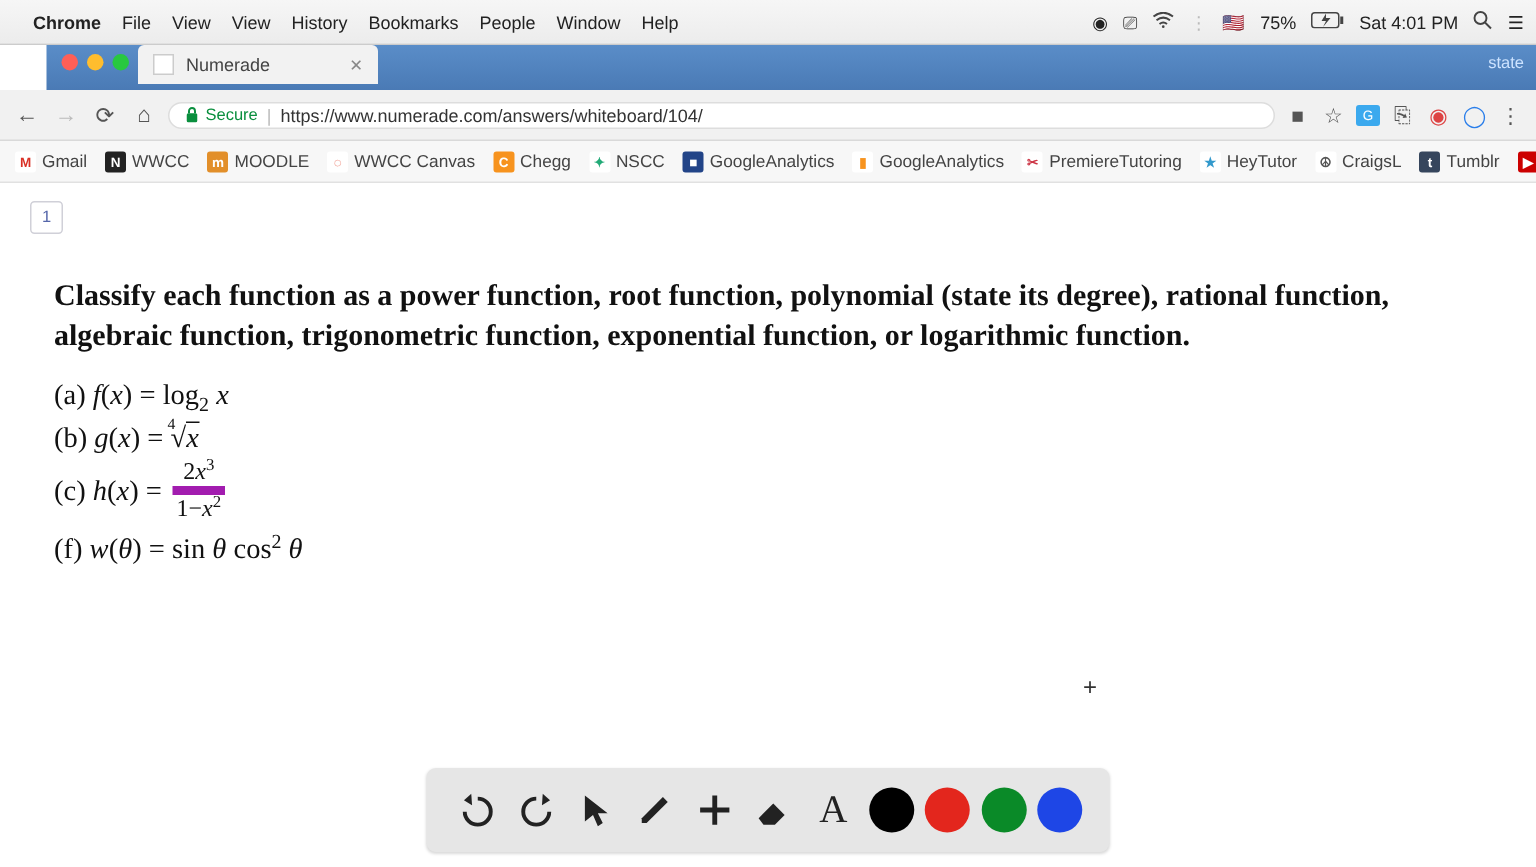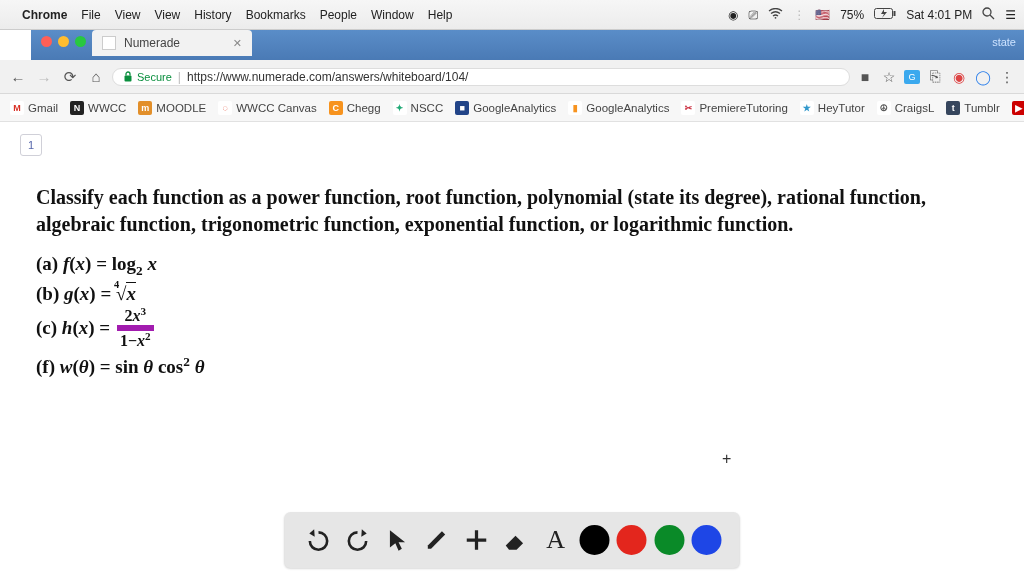--- a/index.html
+++ b/index.html
@@ -31,21 +31,21 @@
 .bookmarkbar { height: 28px; background: #f7f7f7; border-bottom: 1px solid #e1e1e1; display: flex; align-items: center; padding: 0 10px; gap: 12px; font-size: 11.5px; color: #444; }
 .bk { display: flex; align-items: center; gap: 4px; white-space: nowrap; }
 .bkicon { width: 14px; height: 14px; border-radius: 2px; display: inline-flex; align-items: center; justify-content: center; font-size: 9px; color: #fff; font-weight: bold; }
 
 
 .page { padding: 12px 18px; }
 .slidenum { width: 22px; height: 22px; border: 1px solid #d0d0d8; border-radius: 3px; display: flex; align-items: center; justify-content: center; font-size: 11px; color: #5566aa; margin-bottom: 28px; margin-left: 2px; }
 .content { font-family: Georgia, 'Times New Roman', serif; color: #111; padding: 0 18px; }
 .question { font-size: 20px; line-height: 1.35; margin-bottom: 12px; font-weight: 700; }
 .items { font-size: 19px; line-height: 1.45; }
-.items .row { margin-bottom: 0; font-weight: bold; }
+.items .row { margin-bottom: 0; }
 .frac { display: inline-block; vertical-align: middle; text-align: center; font-size: 16px; line-height: 1.05; position: relative; top: -2px; margin-left: 2px; }
 .frac .num { display: block; border-bottom: 6px solid #a21caf; padding: 0 3px; }
 .frac .den { display: block; padding: 0 3px; }
 sub, sup { font-size: 0.7em; }
 .radroot { position: relative; display: inline-block; }
 .radidx { position: absolute; font-size: 0.55em; left: -2px; top: -3px; }
 
 .cursor-plus { position: absolute; left: 722px; top: 450px; font-size: 16px; color: #333; }
 
 

